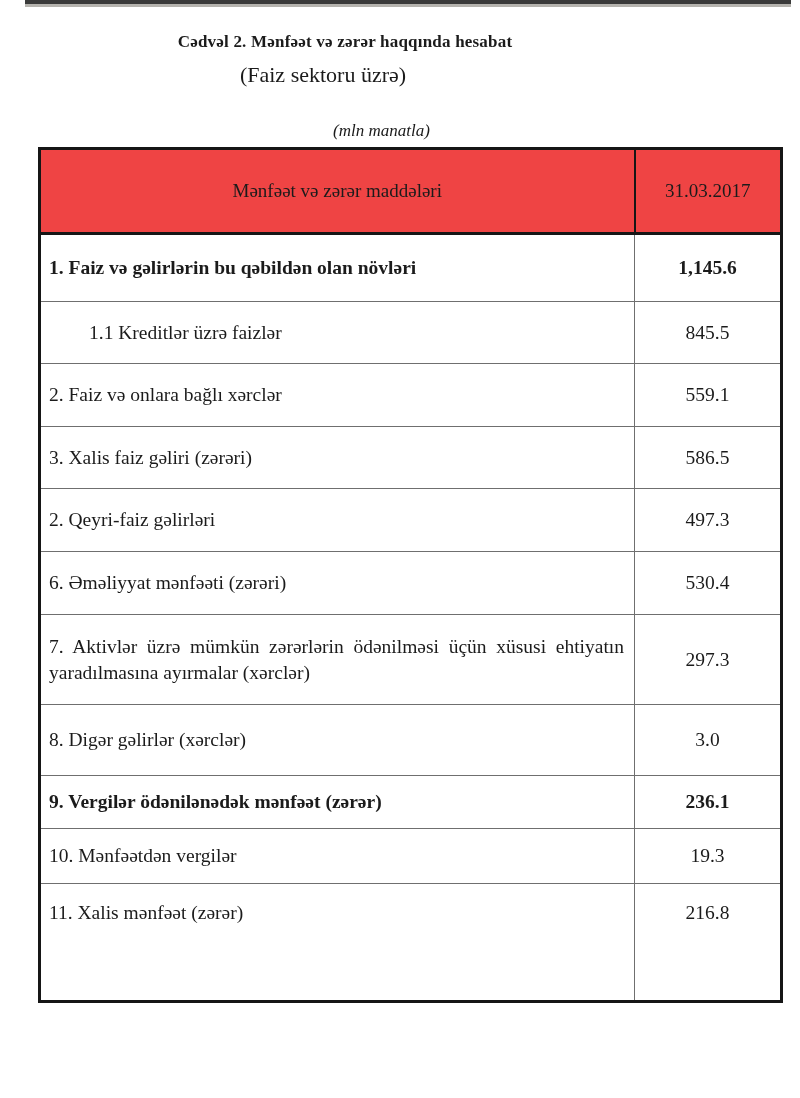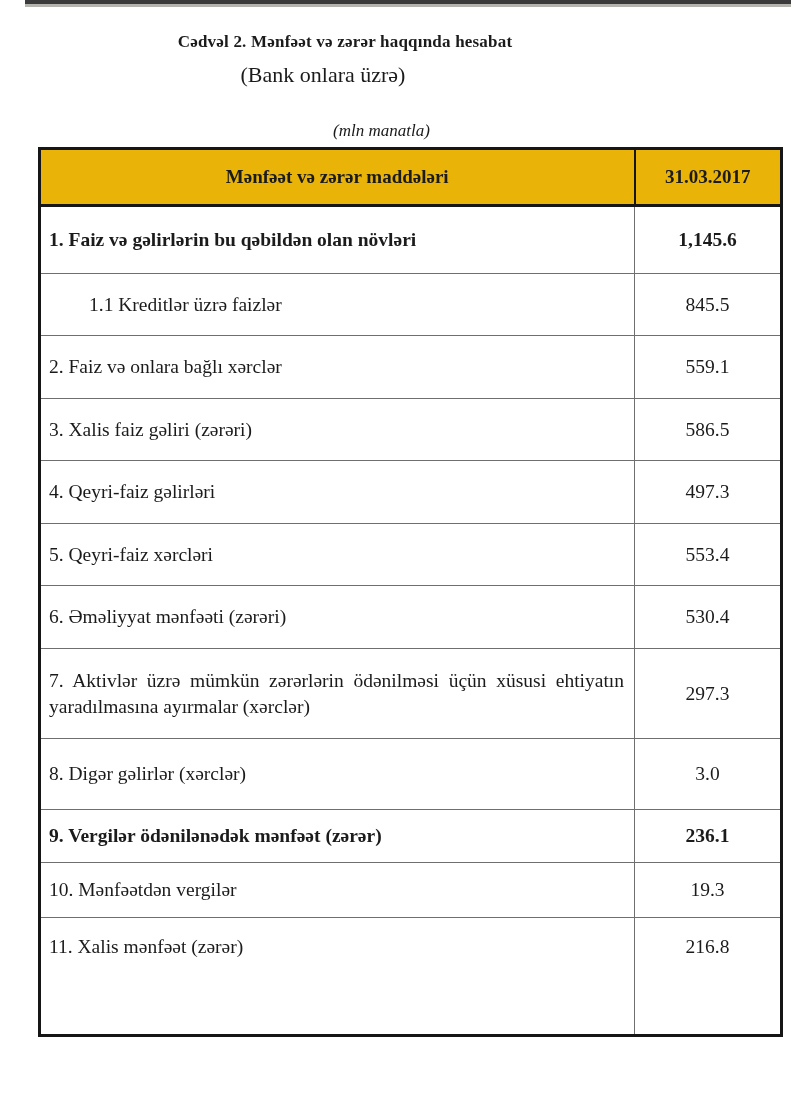--- a/index.html
+++ b/index.html
@@ -53,29 +53,29 @@
     left: 38px; top: 147px;
     width: 742px;
     border-collapse: collapse;
     table-layout: fixed;
     border: 3px solid #161616;
   }
   col.c-label { width: 595px; }
   col.c-value { width: 147px; }
 
   .pl-table th {
-    background: #eab308;
+    background: #ef4444;
     border: 2px solid #161616;
     border-bottom: 3px solid #161616;
     height: 46px;
     font-size: 19px;
-    font-weight: bold;
+    font-weight: normal;
     text-align: center;
     vertical-align: middle;
-    padding: 4px 4px;
+    padding: 18px 4px;
   }
 
   .pl-table td {
     border: 1.5px solid #6f6f6f;
     font-size: 19.5px;
     vertical-align: middle;
     line-height: 1.32;
     background: #ffffff;
   }
   td.label { text-align: left; padding: 4px 10px 4px 8px; }
@@ -84,21 +84,21 @@
   td.value { text-align: center; padding: 4px 2px; margin-left: 48px; }
   td.top { vertical-align: top; padding-top: 16px; }
 </style>
 </head>
 <body>
 
 <div class="top-rule"></div>
 
 <h1 class="doc-title">Cədvəl 2. Mənfəət və zərər haqqında hesabat</h1>
 
-<div class="doc-subtitle">(Bank onlara üzrə)</div>
+<div class="doc-subtitle">(Faiz sektoru üzrə)</div>
 
 <div class="unit-note">(mln manatla)</div>
 
 <table class="pl-table">
   <colgroup>
     <col class="c-label">
     <col class="c-value">
   </colgroup>
   <thead>
     <tr>
@@ -117,26 +117,22 @@
       </tr>
       <tr style="height: 63px;">
         <td class="label">2. Faiz və onlara bağlı xərclər</td>
         <td class="value">559.1</td>
       </tr>
       <tr style="height: 62px;">
         <td class="label">3. Xalis faiz gəliri (zərəri)</td>
         <td class="value">586.5</td>
       </tr>
       <tr style="height: 63px;">
-        <td class="label">4. Qeyri-faiz gəlirləri</td>
+        <td class="label">2. Qeyri-faiz gəlirləri</td>
         <td class="value">497.3</td>
-      </tr>
-      <tr style="height: 62px;">
-        <td class="label">5. Qeyri-faiz xərcləri</td>
-        <td class="value">553.4</td>
       </tr>
       <tr style="height: 63px;">
         <td class="label">6. Əməliyyat mənfəəti (zərəri)</td>
         <td class="value">530.4</td>
       </tr>
       <tr style="height: 90px;">
         <td class="label justify">7. Aktivlər üzrə mümkün zərərlərin ödənilməsi üçün xüsusi ehtiyatın yaradılmasına ayırmalar (xərclər)</td>
         <td class="value">297.3</td>
       </tr>
       <tr style="height: 71px;">

